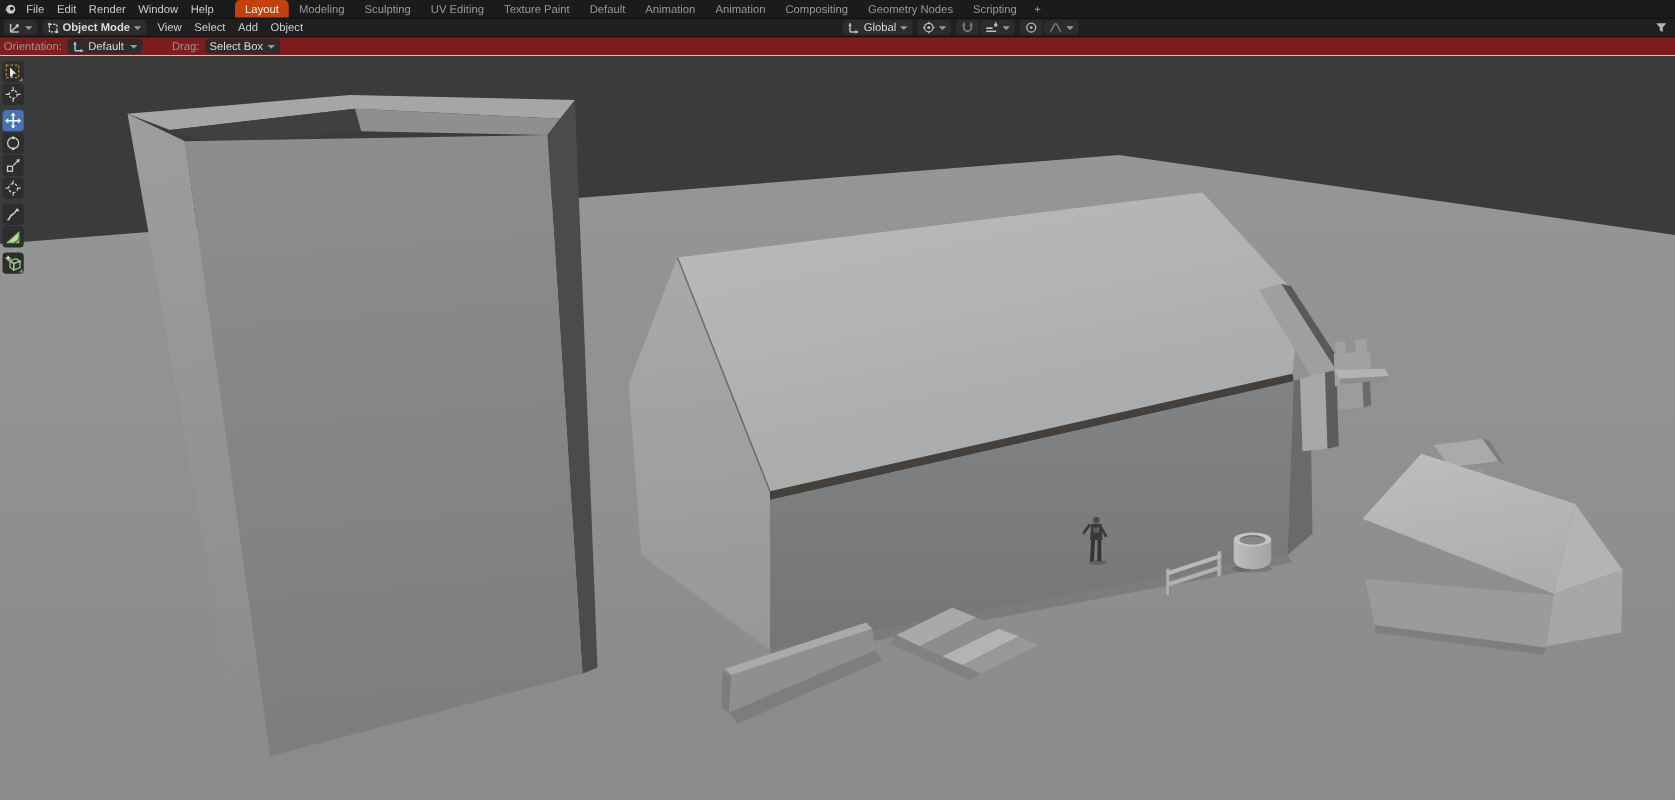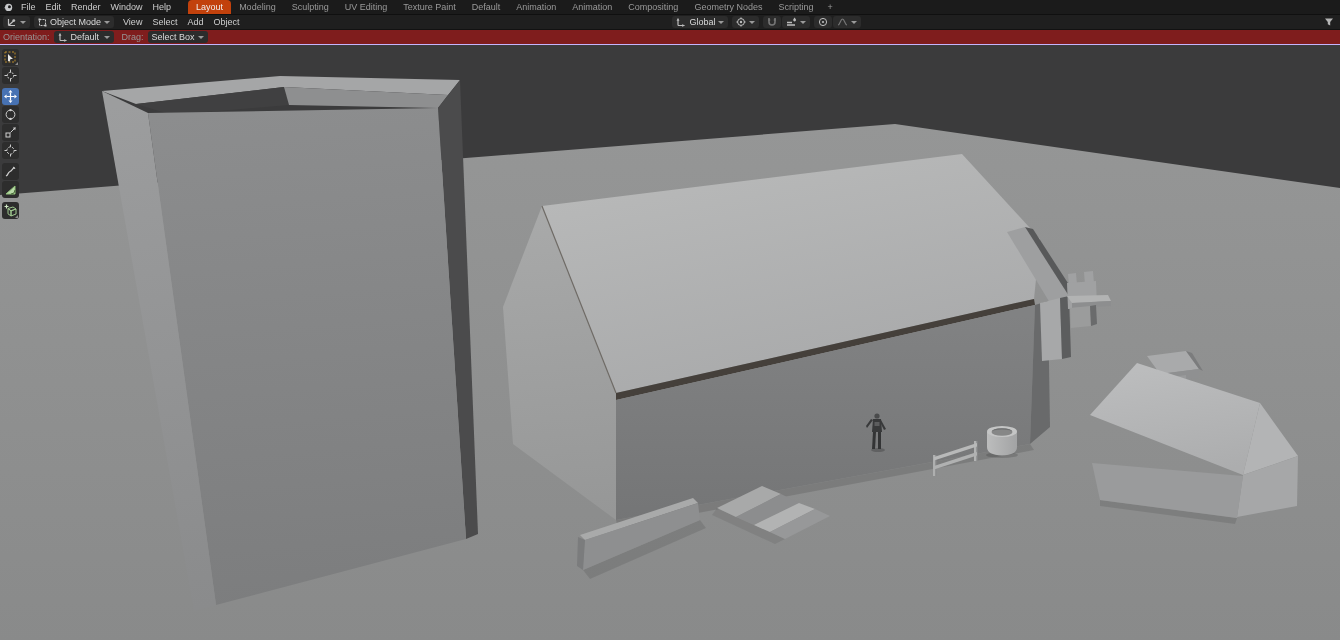--- a/index.html
+++ b/index.html
@@ -12,21 +12,21 @@
   .logo{width:16px;display:flex;align-items:center;justify-content:center;}
   .menu-item{padding:0 5px;line-height:14px;color:#cdcdcd;}
   .tabs{display:flex;margin-left:12px;align-items:stretch;}
   .tab{padding:0 8px;line-height:15px;color:#999;border-radius:4px 4px 0 0;white-space:nowrap;}
   .tab.active{background:#c2410c;color:#efefef;}
   .tab-plus{padding:0 6px;line-height:14px;color:#9a9a9a;}
 
   
   .vp-header{height:14px;background:#1f1f1f;display:flex;align-items:center;padding:0 3px;border-bottom:1px solid #121212;}
   .pill{display:inline-flex;align-items:center;gap:3px;background:#2c2c2c;border-radius:3px;height:12px;padding:0 4px;color:#dadada;white-space:nowrap;}
-  .pill + .pill{margin-left:2px;}
+  .pill + .pill{margin-left:2px;font-weight:bold;}
   .chev{width:0;height:0;border-left:3px solid transparent;border-right:3px solid transparent;border-top:3px solid #9a9a9a;display:inline-block;}
   .hdr-menu{padding:0 5px;line-height:14px;color:#d0d0d0;}
   .spacer1{flex-grow:495;}
   .spacer2{flex-grow:535;}
   .icon-dim svg{opacity:.45;}
 
   
   .tool-header{height:14px;background:#7f1d1d;display:flex;align-items:center;padding:0 3px;gap:4px;border-bottom:1px solid #c4b5fd;}
   .dim-label{color:#969696;}
 
@@ -155,21 +155,21 @@
   <div class="tool-header">
     <span class="dim-label">Orientation:</span>
     <span class="pill">
       <svg width="10" height="10" viewBox="0 0 10 10">
           <path d="M2,8.5 L2,1.5 M2,8.5 L8.5,8.5" stroke="#bdbdbd" stroke-width="1.2" fill="none"></path>
           <path d="M2,1.5 l-1.5,2.2 h3 Z M8.5,8.5 l-2.2,-1.5 v3 Z" fill="#bdbdbd"></path>
         </svg>
       <span style="min-width:30px;">Default</span>
       <span class="chev"></span>
     </span>
-    <span class="dim-label" style="margin-left:4px;">Drag:</span>
+    <span class="dim-label" style="margin-left:20px;">Drag:</span>
     <span class="pill">
       <span>Select Box</span>
       <span class="chev"></span>
     </span>
   </div>
 
   <div class="viewport">
 
     <svg class="scene" width="1340" height="598" viewBox="0 0 1340 598">
       <defs>

